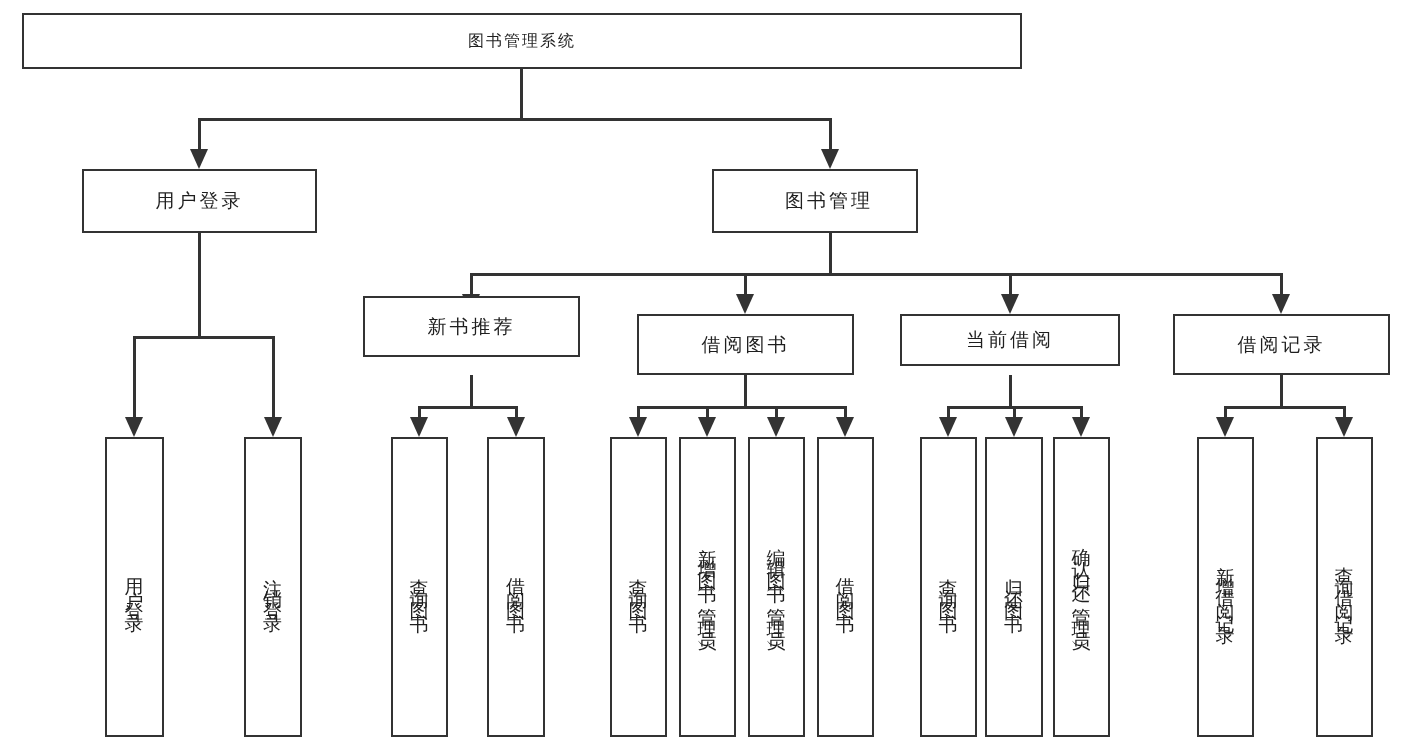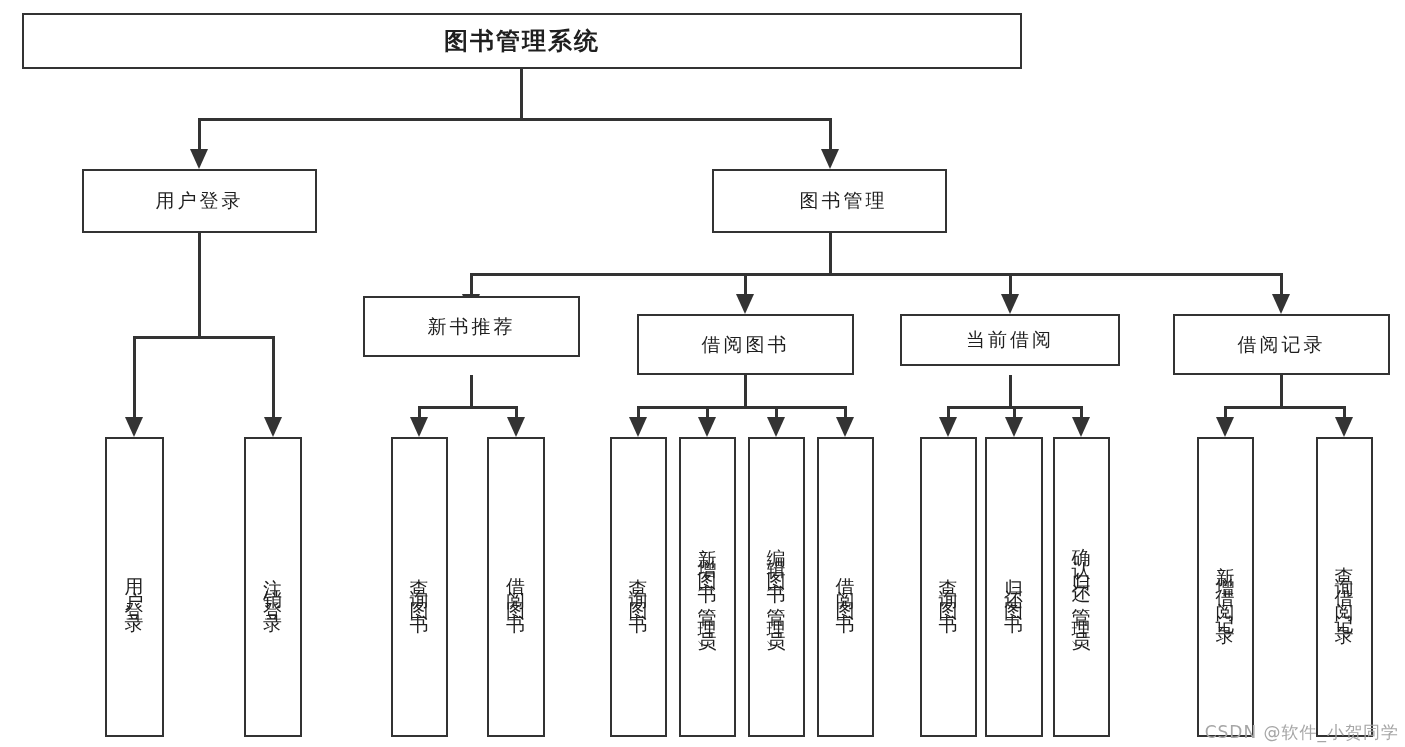--- a/index.html
+++ b/index.html
@@ -21,35 +21,35 @@
     display: flex;
     align-items: center;
     justify-content: center;
   }
   .node .label {
     font-size: 19px;
     letter-spacing: 3px;
     white-space: nowrap;
     color: #1f1f1f;
   }
-  .node.root .label { font-size: 24px; letter-spacing: 2px; font-weight: bold; }
+  .node.root .label { font-size: 16px; letter-spacing: 2px; }
   
   .leaf .vtext {
     writing-mode: vertical-rl;
     text-orientation: mixed;
     font-size: 19px;
     letter-spacing: 12px;
     line-height: 1;
     white-space: nowrap;
     color: #1f1f1f;
   }
   
   #n-root            { left: 22px;   top: 13px;  width: 1000px; height: 56px; }
   #n-user-login      { left: 82px;   top: 169px; width: 235px;  height: 64px; }
-  #n-book-mgmt       { left: 712px;  top: 169px; width: 235px;  height: 64px; padding-left: 28px; }
+  #n-book-mgmt       { left: 712px;  top: 169px; width: 206px;  height: 64px; padding-left: 28px; }
   #n-new-book-rec    { left: 363px;  top: 296px; width: 217px;  height: 61px; justify-content: center; }
   #n-book-borrow     { left: 637px;  top: 314px; width: 217px;  height: 61px; }
   #n-current-borrow  { left: 900px;  top: 314px; width: 220px;  height: 52px; }
   #n-borrow-record   { left: 1173px; top: 314px; width: 217px;  height: 61px; }
   .leaf { top: 437px; height: 300px; }
   #l-user-login      { left: 105px;  width: 59px; }
   #l-logout          { left: 244px;  width: 58px; }
   #l-query-book-1    { left: 391px;  width: 57px; }
   #l-borrow-book-1   { left: 487px;  width: 58px; }
   #l-query-book-2    { left: 610px;  width: 57px; }
@@ -203,15 +203,14 @@
   <div class="node leaf" id="l-confirm-return">
     <span class="vtext">确认归还（管理员）</span>
   </div>
   <div class="node leaf" id="l-add-borrow-rec">
     <span class="vtext">新增借阅记录</span>
   </div>
   <div class="node leaf" id="l-query-borrow-rec">
     <span class="vtext">查询借阅记录</span>
   </div>
 
-  <div class="watermark">CSDN @软件_小贺同学</div>
 
 </div>
 
 </body></html>

